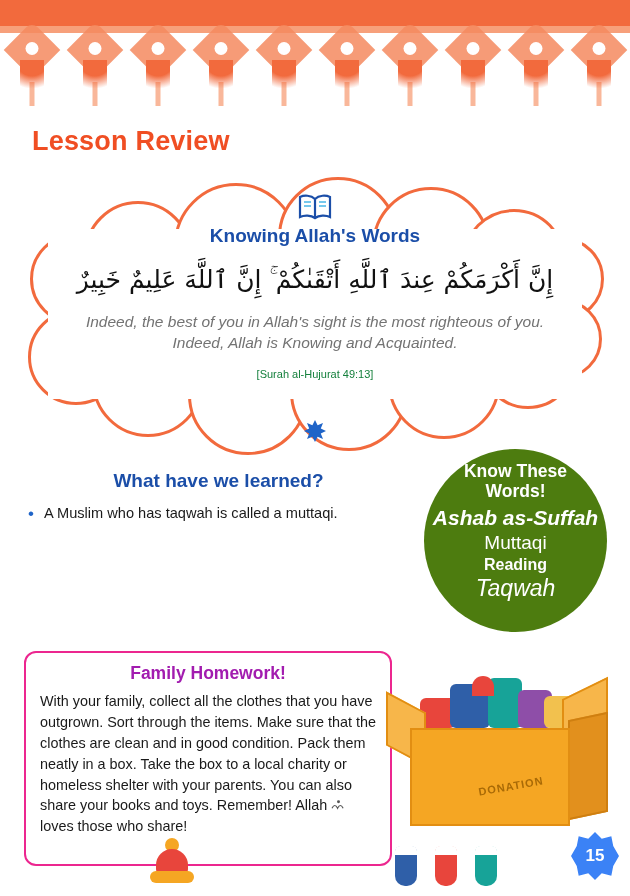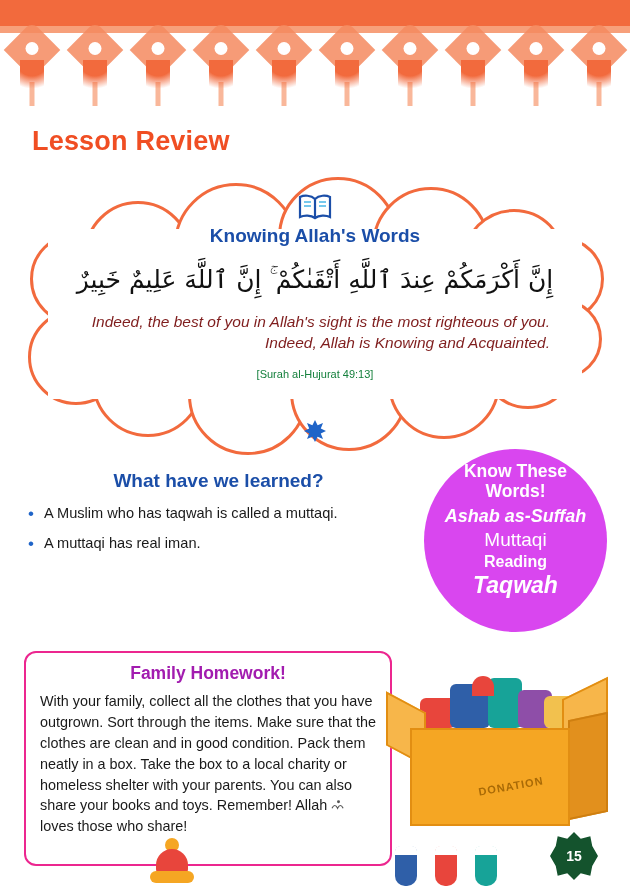--- a/index.html
+++ b/index.html
@@ -130,24 +130,23 @@
     font-size: 25px;
     color: #111;
     direction: rtl;
     font-family: "DejaVu Sans", sans-serif;
     line-height: 1.5;
   }
   .translation {
     margin-top: 12px;
     font-size: 15.5px;
     font-style: italic;
-    color: #7f1d1d;
+    color: #737373;
     line-height: 1.4;
     padding: 0 58px;
-    text-align: right;
   }
   .surah-ref {
     margin-top: 14px;
     font-size: 11px;
     color: #15803d;
   }
   .star-mark {
     position: absolute;
     left: 50%; bottom: 18px;
     transform: translateX(-50%);
@@ -183,34 +182,34 @@
     color: #1f64c8;
     font-size: 17px;
   }
 
   
   .know-circle {
     position: absolute;
     top: 449px; left: 424px;
     width: 183px; height: 183px;
     border-radius: 50%;
-    background: #d946ef;
+    background: #4d7c0f;
     color: #ffffff;
     text-align: center;
     padding-top: 12px;
   }
   .know-circle .kc-title {
     font-size: 17.5px;
     font-weight: bold;
     line-height: 1.15;
   }
-  .kw1 { font-size: 18px; font-weight: bold; font-style: italic; margin-top: 5px; }
+  .kw1 { font-size: 21px; font-weight: bold; font-style: italic; margin-top: 5px; }
   .kw2 { font-size: 19px; margin-top: 2px; }
   .kw3 { font-size: 16px; font-weight: bold; margin-top: 2px; }
-  .kw4 { font-size: 23px; font-style: italic; margin-top: 1px; font-weight: bold; }
+  .kw4 { font-size: 23px; font-style: italic; margin-top: 1px; }
 
   
   .homework {
     position: absolute;
     top: 651px; left: 24px;
     width: 368px; height: 215px;
     border: 2px solid #ec268f;
     border-radius: 12px;
     background: #ffffff;
     padding: 10px 14px 10px 14px;
@@ -339,25 +338,25 @@
     position: absolute;
     top: 0; left: 0;
     width: 22px; height: 9px;
     background: #ffffff;
     border-radius: 5px 5px 0 0;
   }
 
   
   .page-badge {
     position: absolute;
-    right: 32px; bottom: 16px;
+    right: 11px; bottom: 16px;
     width: 48px; height: 48px;
-    background: #14532d;
+    background: #3b82f6;
     color: #fff;
-    font-size: 14px;
+    font-size: 17px;
     font-weight: bold;
     display: flex;
     align-items: center;
     justify-content: center;
     clip-path: polygon(50% 0%, 64% 14%, 84% 9%, 88% 29%, 100% 50%, 88% 71%, 84% 91%, 64% 86%, 50% 100%, 36% 86%, 16% 91%, 12% 71%, 0% 50%, 12% 29%, 16% 9%, 36% 14%);
   }
 </style>
 </head>
 <body>
 
@@ -443,21 +442,20 @@
 
   <svg class="star-mark" width="22" height="22" viewBox="0 0 22 22">
     <path d="M11 0 L13.6 5.2 L19 3 L16.8 8.4 L22 11 L16.8 13.6 L19 19 L13.6 16.8 L11 22 L8.4 16.8 L3 19 L5.2 13.6 L0 11 L5.2 8.4 L3 3 L8.4 5.2 Z" fill="#1f64c8"></path>
   </svg>
 </div>
 
 <div class="learned">
   <h3>What have we learned?</h3>
   <ul>
     <li>A Muslim who has taqwah is called a muttaqi.</li>
-    <li>A muttaqi has real iman.</li>
   </ul>
 </div>
 
 <div class="know-circle">
   <div class="kc-title">Know These</div>
   <div class="kc-title">Words!</div>
   <div class="kw1">Ashab as-Suffah</div>
   <div class="kw2">Muttaqi</div>
   <div class="kw3">Reading</div>
   <div class="kw4">Taqwah</div>

